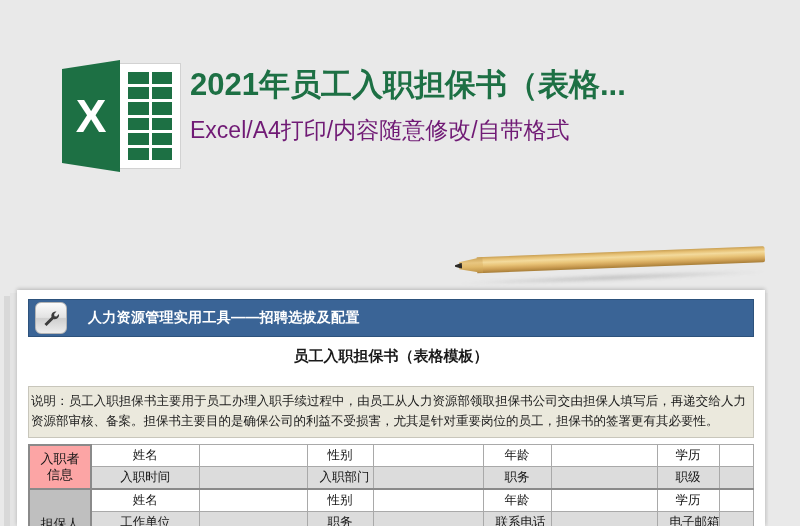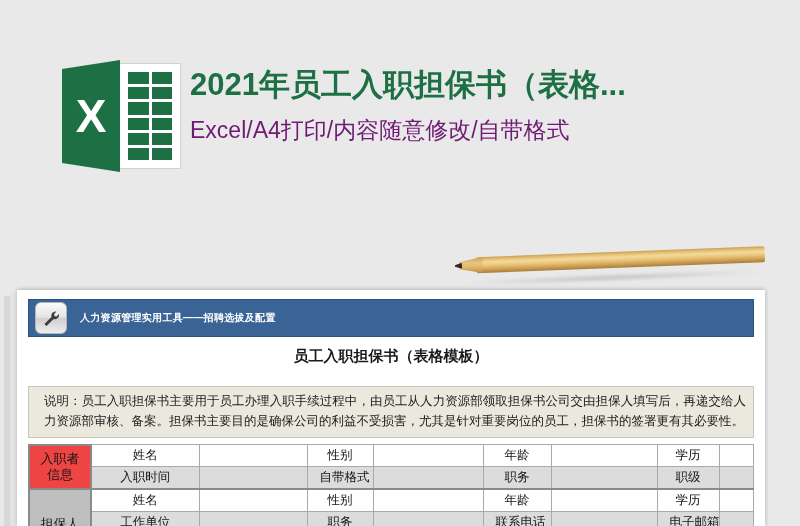--- a/index.html
+++ b/index.html
@@ -216,23 +216,23 @@
     border-radius: 6px;
     background: linear-gradient(to bottom, #fbfbfb 0%, #e3e3e3 48%, #cfcfcf 52%, #ededed 100%);
     border: 1px solid #b4b4b4;
     flex: 0 0 auto;
     display: flex;
     align-items: center;
     justify-content: center;
   }
   #wrench-badge svg { display: block; }
   #doc-banner-title {
-    margin-left: 13px;
+    margin-left: 21px;
     color: #ffffff;
-    font-size: 10px;
+    font-size: 14px;
     font-weight: bold;
     white-space: nowrap;
     letter-spacing: 0.3px;
   }
 
   
   #doc-heading {
     text-align: center;
     font-size: 15px;
     font-weight: bold;
@@ -240,21 +240,21 @@
     padding: 10px 0 20px 0;
   }
 
   
   #doc-desc {
     background: #ebe9dd;
     border: 1px solid #c8c6bb;
     color: #1a1a1a;
     font-size: 12.5px;
     line-height: 1.62;
-    padding: 4px 7px 5px 15px;
+    padding: 4px 7px 5px 2px;
     box-sizing: border-box;
     text-align: justify;
   }
 
   
   #doc-table {
     margin-top: 6px;
     width: 100%;
     border-collapse: collapse;
     table-layout: fixed;
@@ -268,21 +268,21 @@
     text-align: center;
     overflow: hidden;
     white-space: nowrap;
   }
   #doc-table td.lbl-head {
     font-size: 13px;
     line-height: 1.25;
     padding: 0 2px;
     border: 2px solid #8a8a8a;
   }
-  #doc-table td.tan   { background: #ef4444; }
+  #doc-table td.tan   { background: #fca5a5; }
   #doc-table td.gray  { background: #bfbfbf; }
   #doc-table td.shade { background: #dcdcdc; }
   #doc-table td.blank { background: #ffffff; }
   #doc-table tr.sep td { border-top: 2px solid #8a8a8a; }
   #doc-table tr.botline td { border-bottom: 2px solid #8a8a8a; margin-top: 15px; }
 </style>
 </head>
 <body>
 
 <div id="hero">
@@ -367,21 +367,21 @@
           <td>性别</td>
           <td class="blank"></td>
           <td>年龄</td>
           <td class="blank"></td>
           <td>学历</td>
           <td class="blank"></td>
         </tr>
         <tr class="botline">
           <td class="shade">入职时间</td>
           <td class="shade"></td>
-          <td class="shade">自带格式</td>
+          <td class="shade">入职部门</td>
           <td class="shade"></td>
           <td class="shade">职务</td>
           <td class="shade"></td>
           <td class="shade">职级</td>
           <td class="shade"></td>
         </tr>
 
         <tr class="sep">
           <td class="lbl-head gray" rowspan="3">
             <div style="height:20px"></div>

